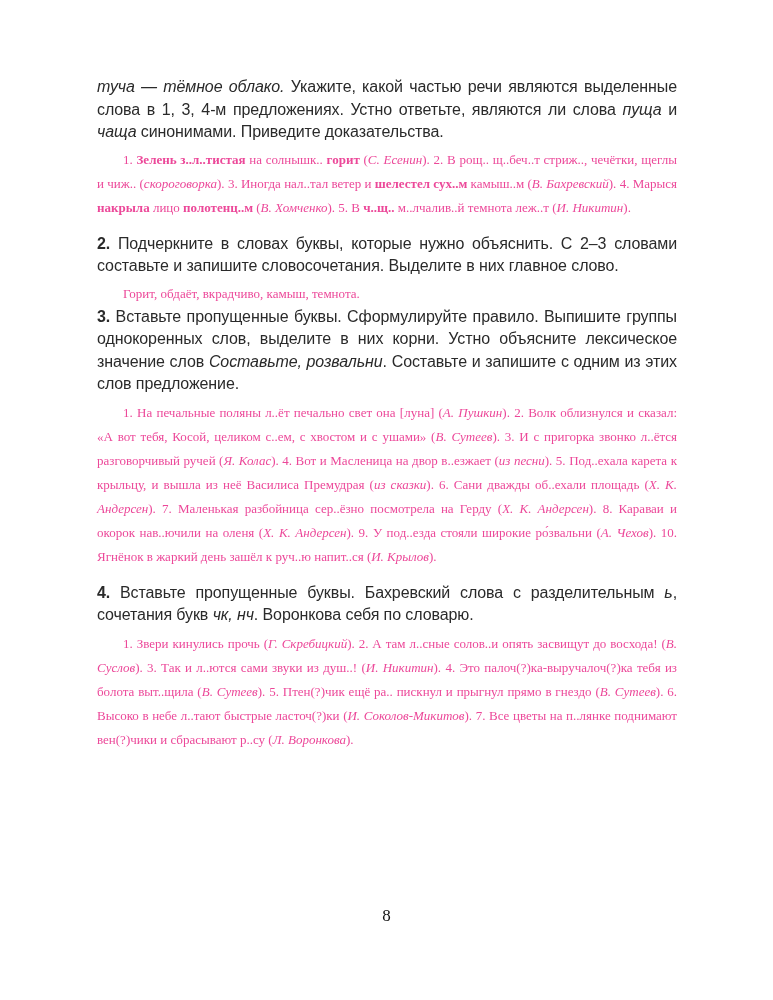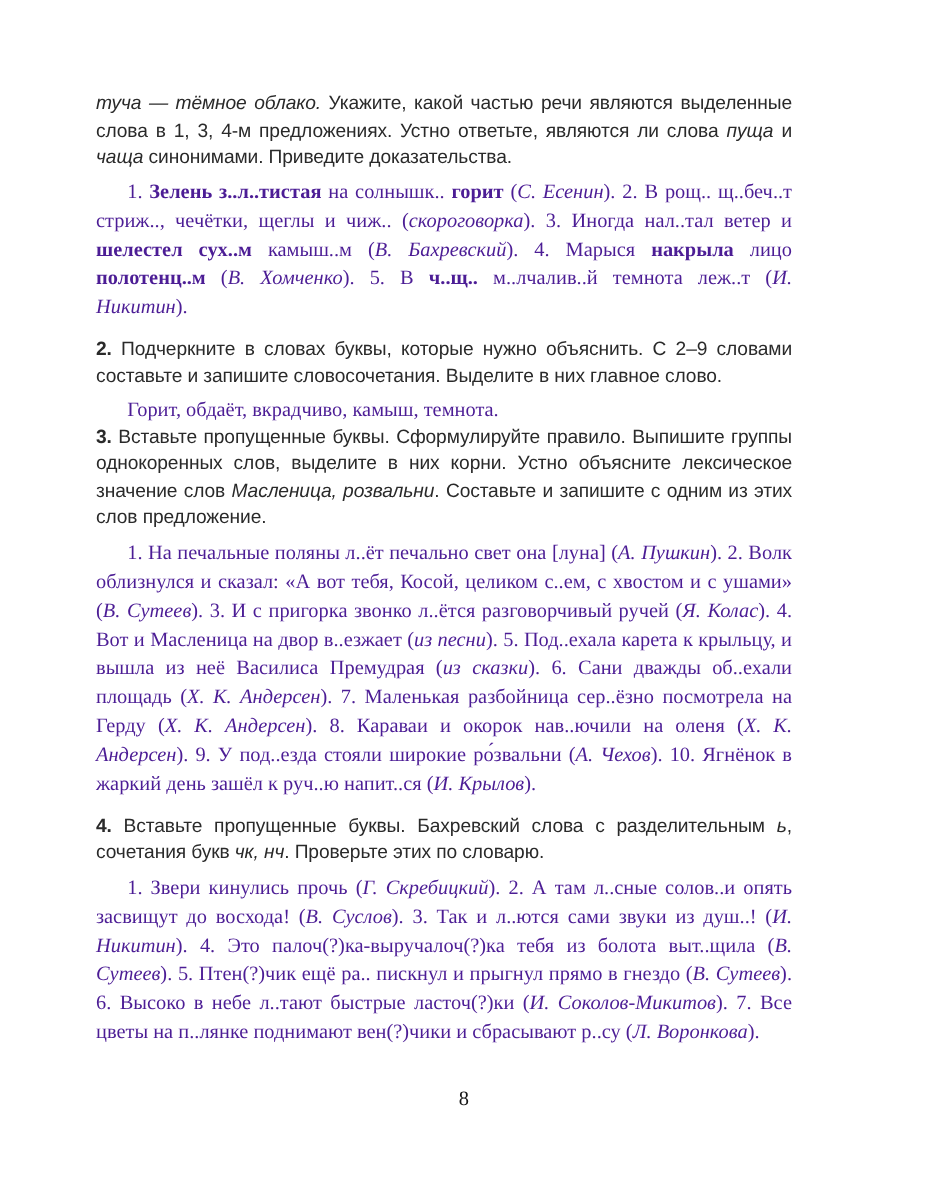--- a/index.html
+++ b/index.html
@@ -9,41 +9,41 @@
   }
   .page {
     position: relative;
     width: 773px;
     height: 1000px;
     background: #ffffff;
     overflow: hidden;
   }
   .content {
     position: absolute;
-    left: 80px;
+    left: 97px;
     top: 76px;
     width: 580px;
   }
   p {
     margin: 0;
     padding: 0;
     text-align: justify;
   }
   .sans {
     font-family: "Liberation Sans", "DejaVu Sans", sans-serif;
     font-size: 16px;
     line-height: 22.5px;
     color: #2a2a2a;
     letter-spacing: -0.1px;
   }
   .serif {
     font-family: "Liberation Serif", "DejaVu Serif", serif;
-    font-size: 17px;
+    font-size: 13px;
     line-height: 24px;
-    color: #4c1d95;
+    color: #ec4899;
   }
   .indent { text-indent: 26px; }
   .mb-xs { margin-bottom: 4px; }
   .mb-sm { margin-bottom: 5px; }
   .mb-md { }
   .mb-lg { margin-bottom: 13px; }
   .b  { font-weight: bold; }
   .it { font-style: italic; }
   .pagenum {
     position: absolute;
@@ -58,27 +58,27 @@
 </style>
 </head>
 <body>
 
 <div class="page">
   <div class="content">
     <p class="sans mb-xs"><span class="it">туча — тёмное облако.</span><span> Укажите, какой частью речи являются выделенные слова в 1, 3, 4-м предложениях. Устно ответьте, являются ли слова </span><span class="it">пуща</span><span> и </span><span class="it">чаща</span><span> синонимами. Приведите доказательства.</span></p>
 
     <p class="serif indent mb-lg"><span>1. </span><span class="b">Зелень з..л..тистая</span><span> на солнышк.. </span><span class="b">горит</span><span> (</span><span class="it">С. Есенин</span><span>). 2. В рощ.. щ..беч..т стриж.., чечётки, щеглы и чиж.. (</span><span class="it">скороговорка</span><span>). 3. Иногда нал..тал ветер и </span><span class="b">шелестел сух..м</span><span> камыш..м (</span><span class="it">В. Бахревский</span><span>). 4. Марыся </span><span class="b">накрыла</span><span> лицо </span><span class="b">полотенц..м</span><span> (</span><span class="it">В. Хомченко</span><span>). 5. В </span><span class="b">ч..щ..</span><span> м..лчалив..й темнота леж..т (</span><span class="it">И. Никитин</span><span>).</span></p>
 
-    <p class="sans mb-xs"><span class="b">2.</span><span> Подчеркните в словах буквы, которые нужно объяснить. С 2–9 словами составьте и запишите словосочетания. Выделите в них главное слово.</span></p>
+    <p class="sans mb-xs"><span class="b">2.</span><span> Подчеркните в словах буквы, которые нужно объяснить. С 2–3 словами составьте и запишите словосочетания. Выделите в них главное слово.</span></p>
 
     <p class="serif indent mb-md"><span>Горит, обдаёт, вкрадчиво, камыш, темнота.</span></p>
 
-    <p class="sans mb-sm"><span class="b">3.</span><span> Вставьте пропущенные буквы. Сформулируйте правило. Выпишите группы однокоренных слов, выделите в них корни. Устно объясните лексическое значение слов </span><span class="it">Масленица, розвальни</span><span>. Составьте и запишите с одним из этих слов предложение.</span></p>
+    <p class="sans mb-sm"><span class="b">3.</span><span> Вставьте пропущенные буквы. Сформулируйте правило. Выпишите группы однокоренных слов, выделите в них корни. Устно объясните лексическое значение слов </span><span class="it">Составьте, розвальни</span><span>. Составьте и запишите с одним из этих слов предложение.</span></p>
 
     <p class="serif indent mb-lg"><span>1. На печальные поляны л..ёт печально свет она [луна] (</span><span class="it">А. Пушкин</span><span>). 2. Волк облизнулся и сказал: «А вот тебя, Косой, целиком с..ем, с хвостом и с ушами» (</span><span class="it">В. Сутеев</span><span>). 3. И с пригорка звонко л..ётся разговорчивый ручей (</span><span class="it">Я. Колас</span><span>). 4. Вот и Масленица на двор в..езжает (</span><span class="it">из песни</span><span>). 5. Под..ехала карета к крыльцу, и вышла из неё Василиса Премудрая (</span><span class="it">из сказки</span><span>). 6. Сани дважды об..ехали площадь (</span><span class="it">Х. К. Андерсен</span><span>). 7. Маленькая разбойница сер..ёзно посмотрела на Герду (</span><span class="it">Х. К. Андерсен</span><span>). 8. Караваи и окорок нав..ючили на оленя (</span><span class="it">Х. К. Андерсен</span><span>). 9. У под..езда стояли широкие ро́звальни (</span><span class="it">А. Чехов</span><span>). 10. Ягнёнок в жаркий день зашёл к руч..ю напит..ся (</span><span class="it">И. Крылов</span><span>).</span></p>
 
-    <p class="sans mb-sm"><span class="b">4.</span><span> Вставьте пропущенные буквы. Бахревский слова с разделительным </span><span class="it">ь</span><span>, сочетания букв </span><span class="it">чк, нч</span><span>. Проверьте этих по словарю.</span></p>
+    <p class="sans mb-sm"><span class="b">4.</span><span> Вставьте пропущенные буквы. Бахревский слова с разделительным </span><span class="it">ь</span><span>, сочетания букв </span><span class="it">чк, нч</span><span>. Воронкова себя по словарю.</span></p>
 
     <p class="serif indent"><span>1. Звери кинулись прочь (</span><span class="it">Г. Скребицкий</span><span>). 2. А там л..сные солов..и опять засвищут до восхода! (</span><span class="it">В. Суслов</span><span>). 3. Так и л..ются сами звуки из душ..! (</span><span class="it">И. Никитин</span><span>). 4. Это палоч(?)ка-выручалоч(?)ка тебя из болота выт..щила (</span><span class="it">В. Сутеев</span><span>). 5. Птен(?)чик ещё ра.. пискнул и прыгнул прямо в гнездо (</span><span class="it">В. Сутеев</span><span>). 6. Высоко в небе л..тают быстрые ласточ(?)ки (</span><span class="it">И. Соколов-Микитов</span><span>). 7. Все цветы на п..лянке поднимают вен(?)чики и сбрасывают р..су (</span><span class="it">Л. Воронкова</span><span>).</span></p>
   </div>
 
   <div class="pagenum">8</div>
 </div>
 
 </body></html>

